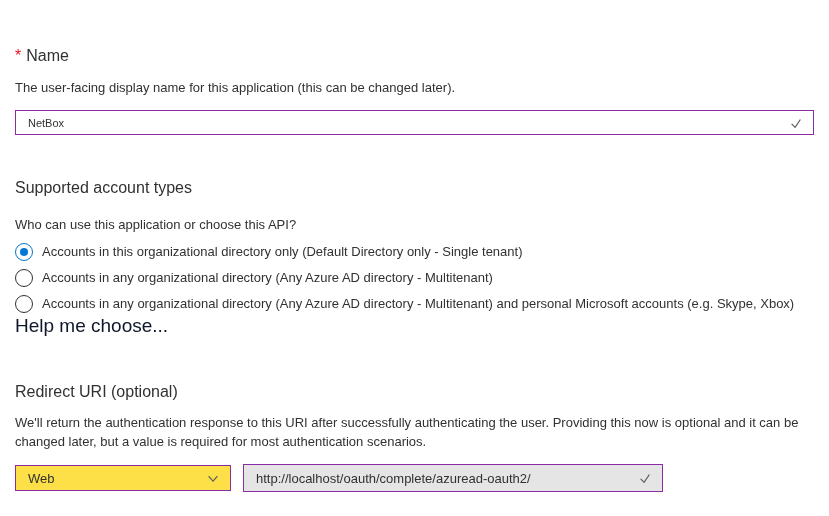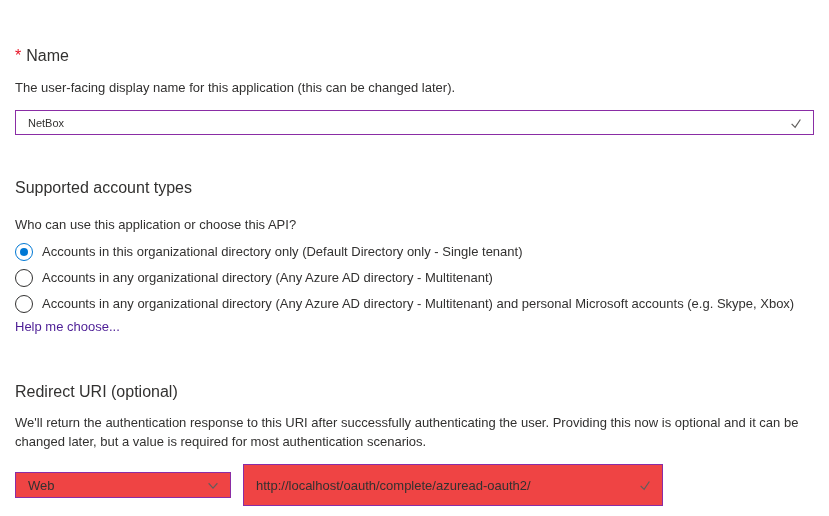--- a/index.html
+++ b/index.html
@@ -89,57 +89,57 @@
   .radio-row.selected .radio-dot { background: #0078d4; }
   .radio-label {
     margin-left: 9px;
     font-size: 13px;
     line-height: 18px;
     color: #323130;
   }
 
   .help-link {
     display: inline-block;
-    font-size: 13px;
+    font-size: 19px;
     line-height: 18px;
-    color: #4c1d95;
+    color: #0f172a;
     text-decoration: none;
     cursor: pointer;
   }
 
   .redirect-title { margin-top: 45px; }
   .desc-redirect { margin-top: 11px; }
 
   .uri-row {
     margin-top: 13px;
     display: flex;
     align-items: center;
   }
   .select-wrap {
     position: relative;
     width: 216px;
     height: 26px;
     border: 1px solid #8a2da5;
-    background: #ef4444;
+    background: #fde047;
     display: flex;
     align-items: center;
     cursor: pointer;
     margin-right: 12px;
   }
   .select-value {
     font-size: 13px;
     color: #323130;
     padding-left: 12px;
   }
   .uri-input-wrap {
     position: relative;
     width: 420px;
-    height: 42px;
+    height: 28px;
     border: 1px solid #8a2da5;
-    background: #ef4444;
+    background: #e5e5e5;
     display: flex;
     align-items: center;
   }
   .uri-input-wrap input {
     border: none;
     outline: none;
     flex: 1;
     height: 100%;
     font-family: "Liberation Sans", "DejaVu Sans", sans-serif;
     font-size: 13px;

